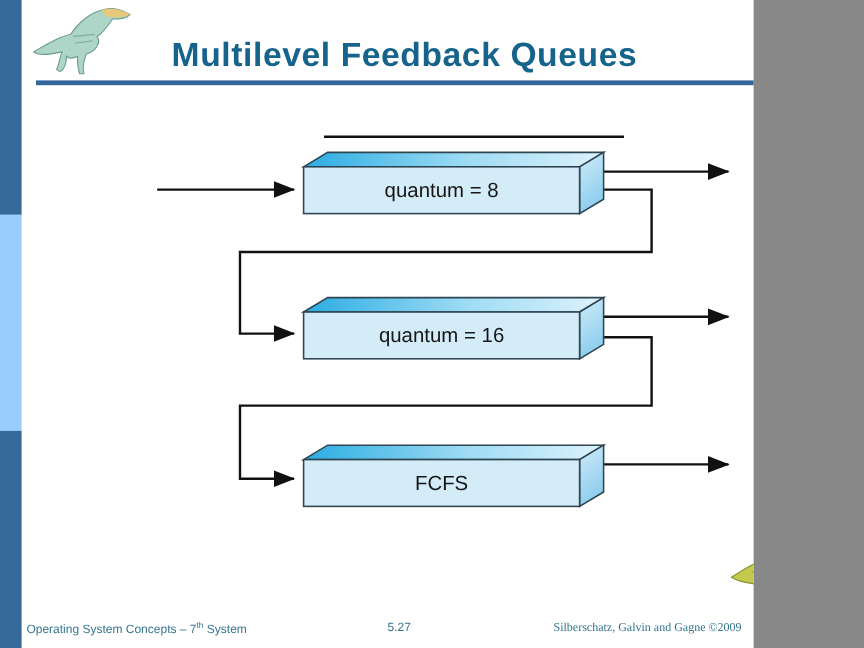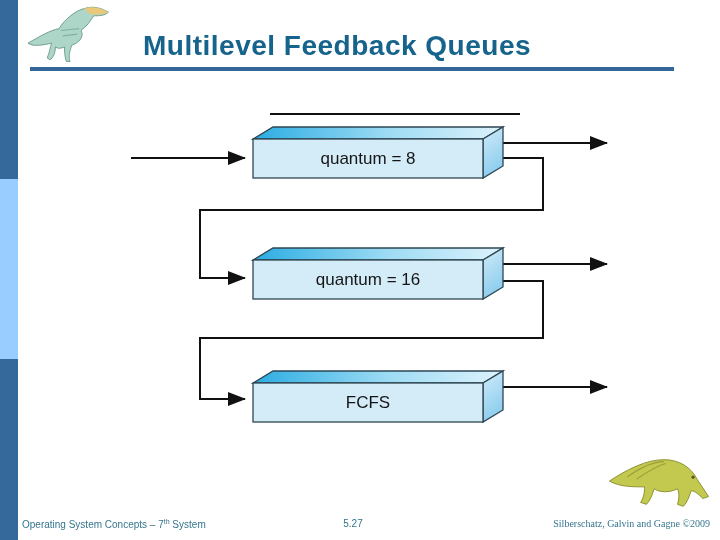--- a/index.html
+++ b/index.html
@@ -1,17 +1,17 @@
 <!DOCTYPE html>
 <html><head>
 <meta charset="utf-8">
 <style>
   html,body{margin:0;padding:0;background:#888;}
   .slide{
-    position:relative;width:720px;height:540px;background:#ffffff;
+    position:relative;width:628px;height:540px;background:#ffffff;
     overflow:hidden;font-family:"Liberation Sans",sans-serif;
   }
   
   .sidebar{position:absolute;left:0;top:0;width:18px;height:540px;}
   .sidebar .seg1{position:absolute;left:0;top:0;width:18px;height:179px;background:#35689B;}
   .sidebar .seg2{position:absolute;left:0;top:179px;width:18px;height:180px;background:#99CCFF;}
   .sidebar .seg3{position:absolute;left:0;top:359px;width:18px;height:181px;background:#35689B;}
   
   .logo{position:absolute;left:20px;top:3px;width:100px;height:64px;}
   .title{
@@ -22,21 +22,21 @@
   .title-rule{position:absolute;left:30px;top:67px;width:644px;height:4px;background:#336699;}
   
   .diagram{position:absolute;left:0;top:0;width:720px;height:540px;}
   .diagram text{font-family:"Liberation Sans",sans-serif;font-size:17px;fill:#161616;}
   
   .footer-left{
     position:absolute;left:22px;top:518px;font-size:10px;color:#35758F;white-space:nowrap;
   }
   .footer-left sup{font-size:7px;}
   .footer-page{
-    position:absolute;left:323px;top:518px;width:60px;text-align:center;
+    position:absolute;left:323px;top:518px;width:60px;
     font-size:10px;color:#35758F;
   }
   .footer-right{
     position:absolute;right:10px;top:518px;font-size:10px;color:#35758F;white-space:nowrap;font-family:Liberation Serif, serif;
   }
   .corner-dino{position:absolute;left:606px;top:448px;width:110px;height:68px;}
 </style>
 </head>
 <body>
 

